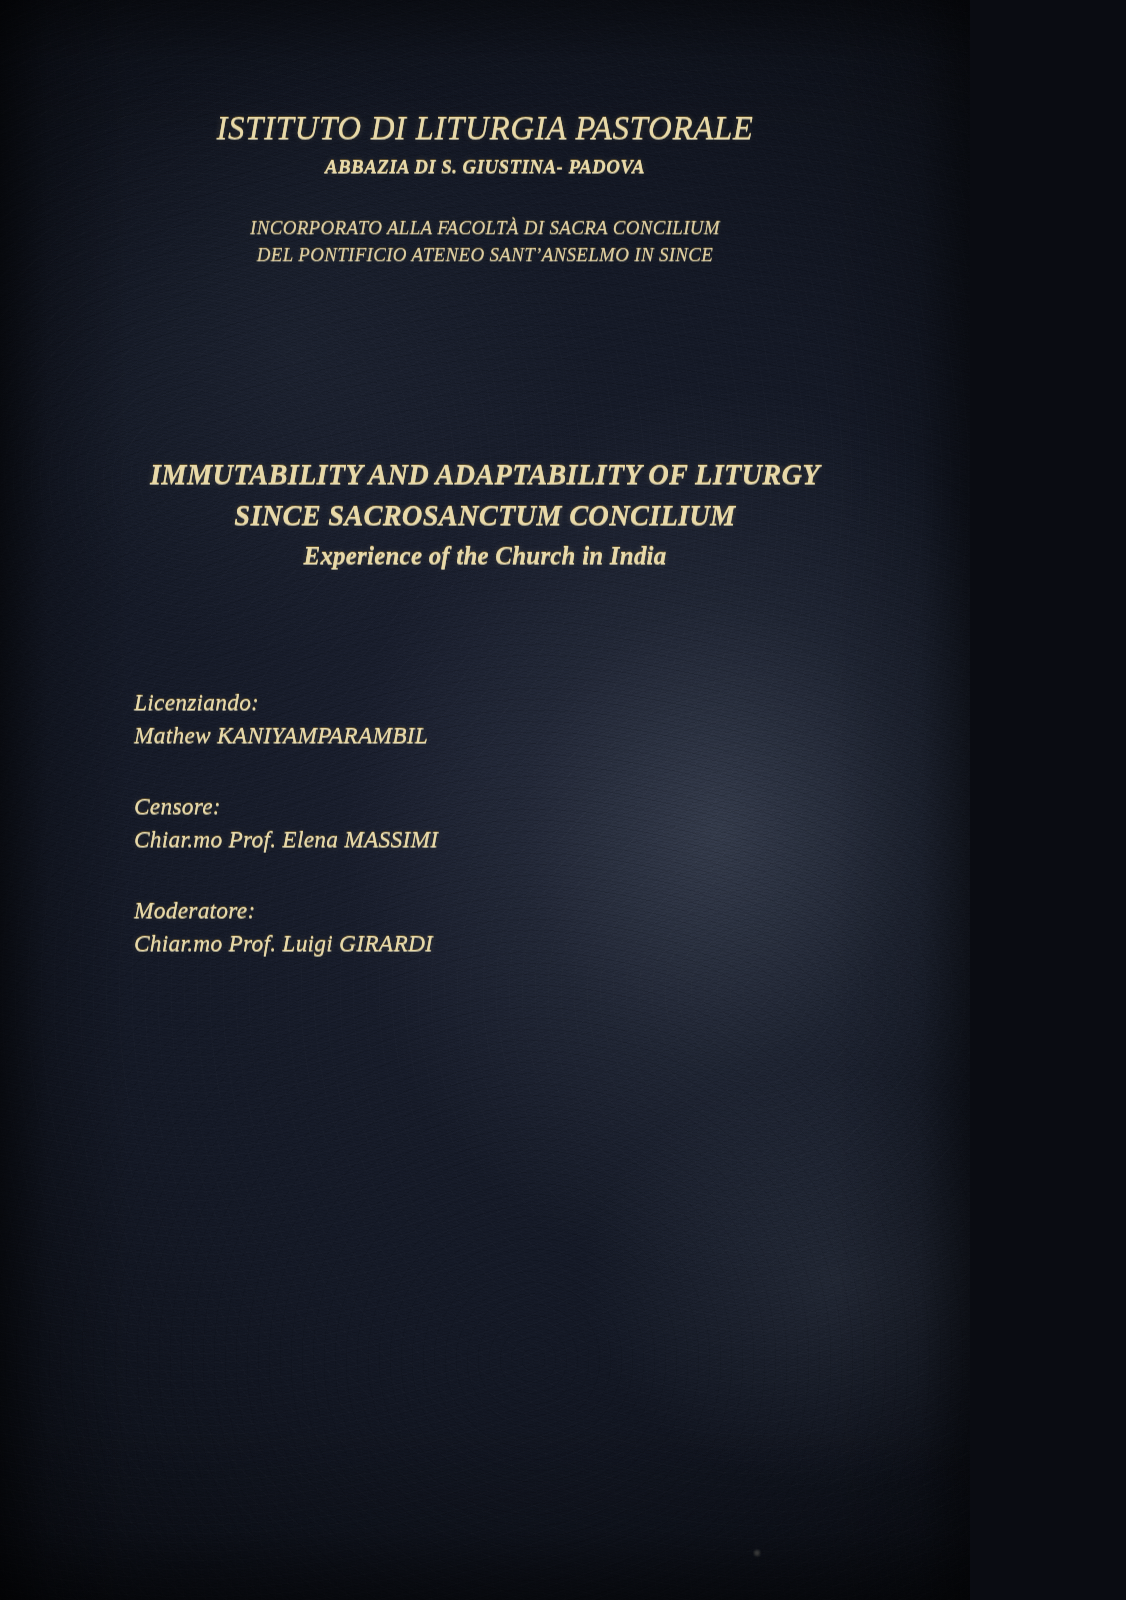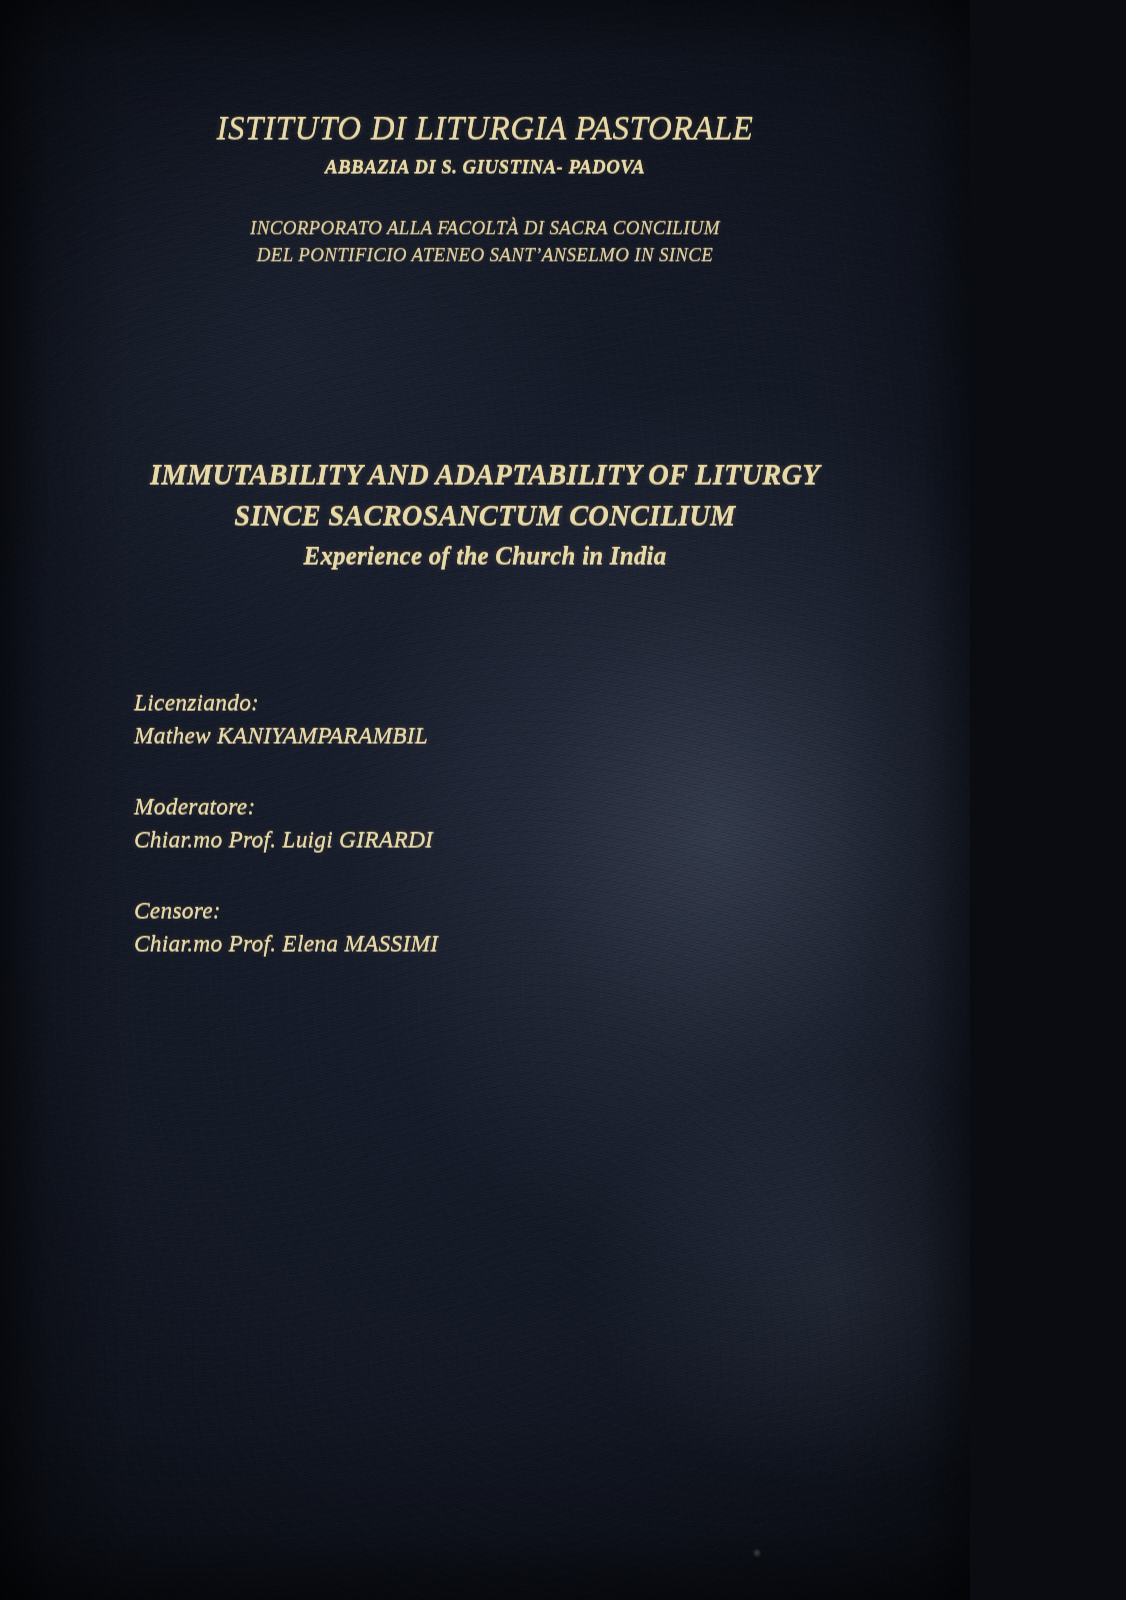--- a/index.html
+++ b/index.html
@@ -218,24 +218,24 @@
       <div class="t3 foil">Experience of the Church in India</div>
     </div>
 
 
     <div id="people">
       <div class="group">
         <div class="role foil">Licenziando:</div>
         <div class="person foil">Mathew KANIYAMPARAMBIL</div>
       </div>
       <div class="group">
+        <div class="role foil">Censore:</div>
+        <div class="person foil">Chiar.mo Prof. Elena MASSIMI</div>
+      </div>
+      <div class="group">
         <div class="role foil">Moderatore:</div>
         <div class="person foil">Chiar.mo Prof. Luigi GIRARDI</div>
       </div>
-      <div class="group">
-        <div class="role foil">Censore:</div>
-        <div class="person foil">Chiar.mo Prof. Elena MASSIMI</div>
-      </div>
     </div>
 
 
   </div>
 </div>
 
 </body></html>

